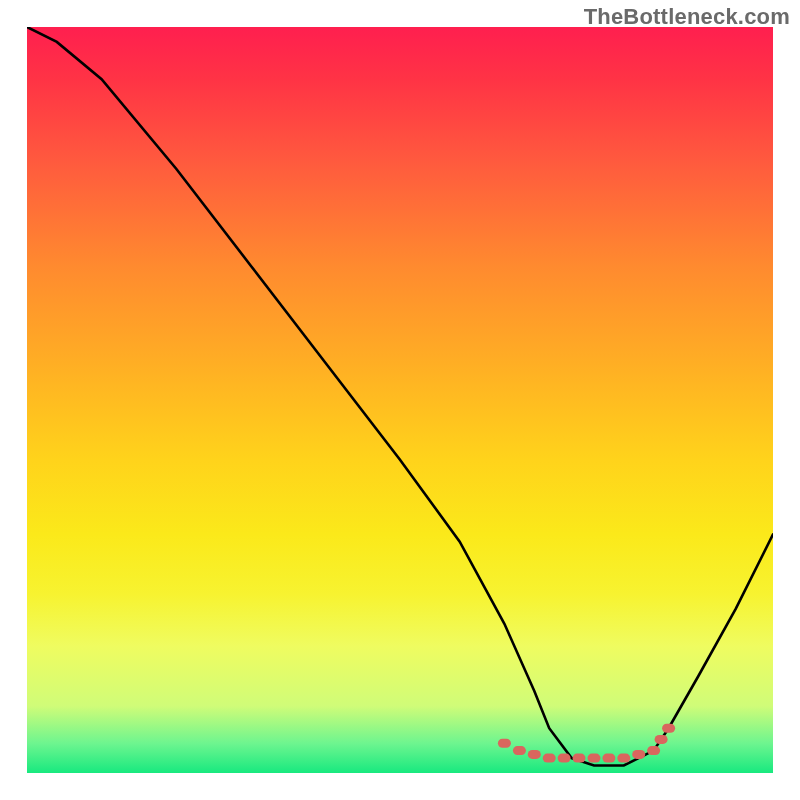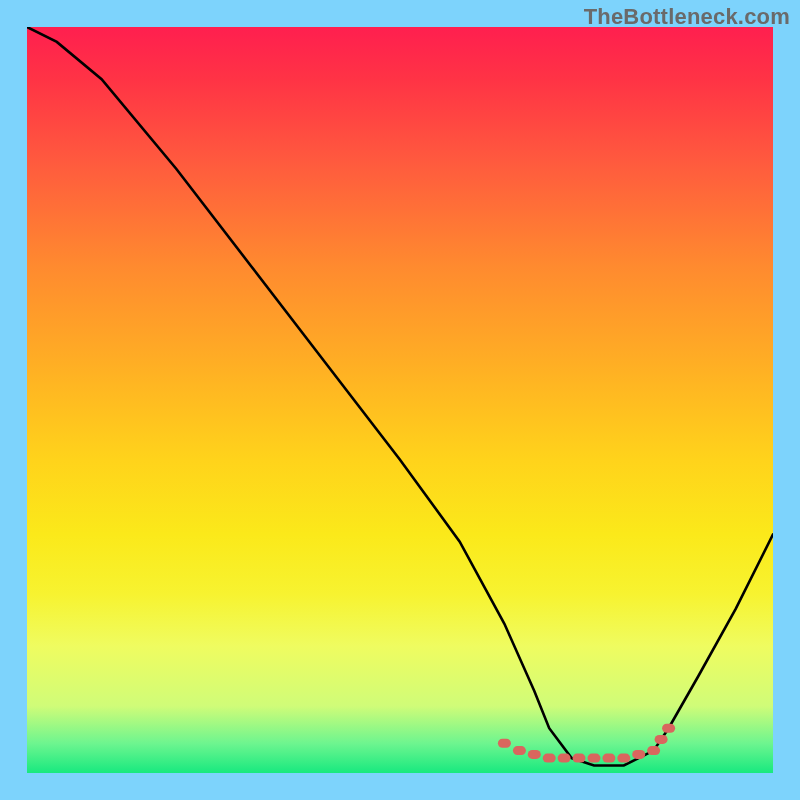--- a/index.html
+++ b/index.html
@@ -8,21 +8,21 @@
     width: 800px;
     height: 800px;
     background: #000;
     overflow: hidden;
     font-family: Arial, Helvetica, sans-serif;
   }
   .frame {
     position: relative;
     width: 800px;
     height: 800px;
-    background: #7dd3fc;
+    background: #ffffff;
   }
   .watermark {
     position: absolute;
     top: 4px;
     right: 10px;
     color: #6a6a6a;
     font-size: 22px;
     font-weight: 600;
     letter-spacing: 0.2px;
     z-index: 5;

